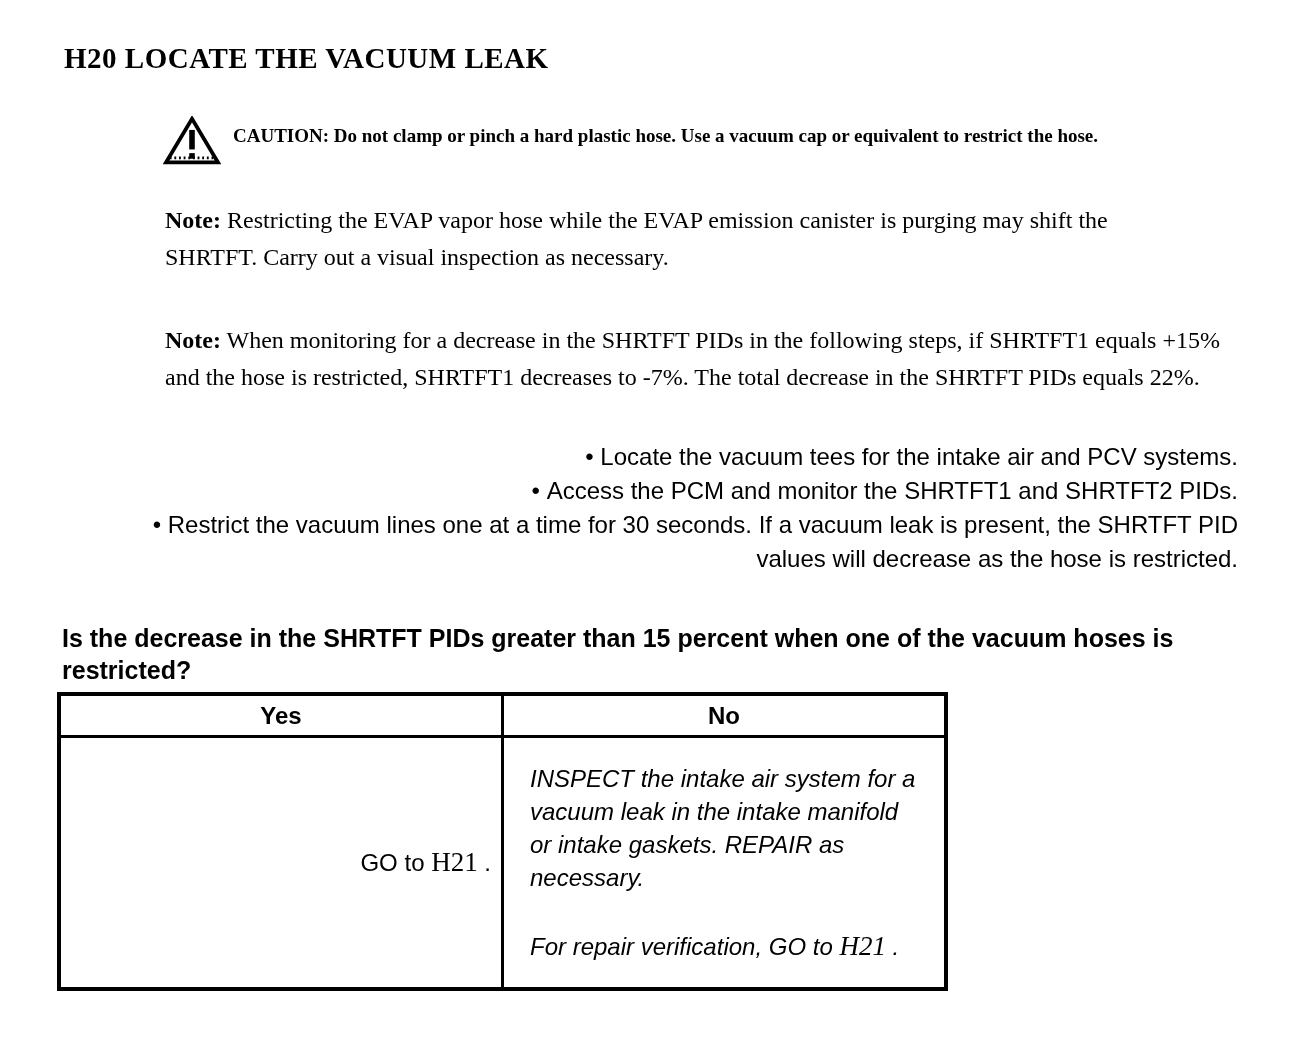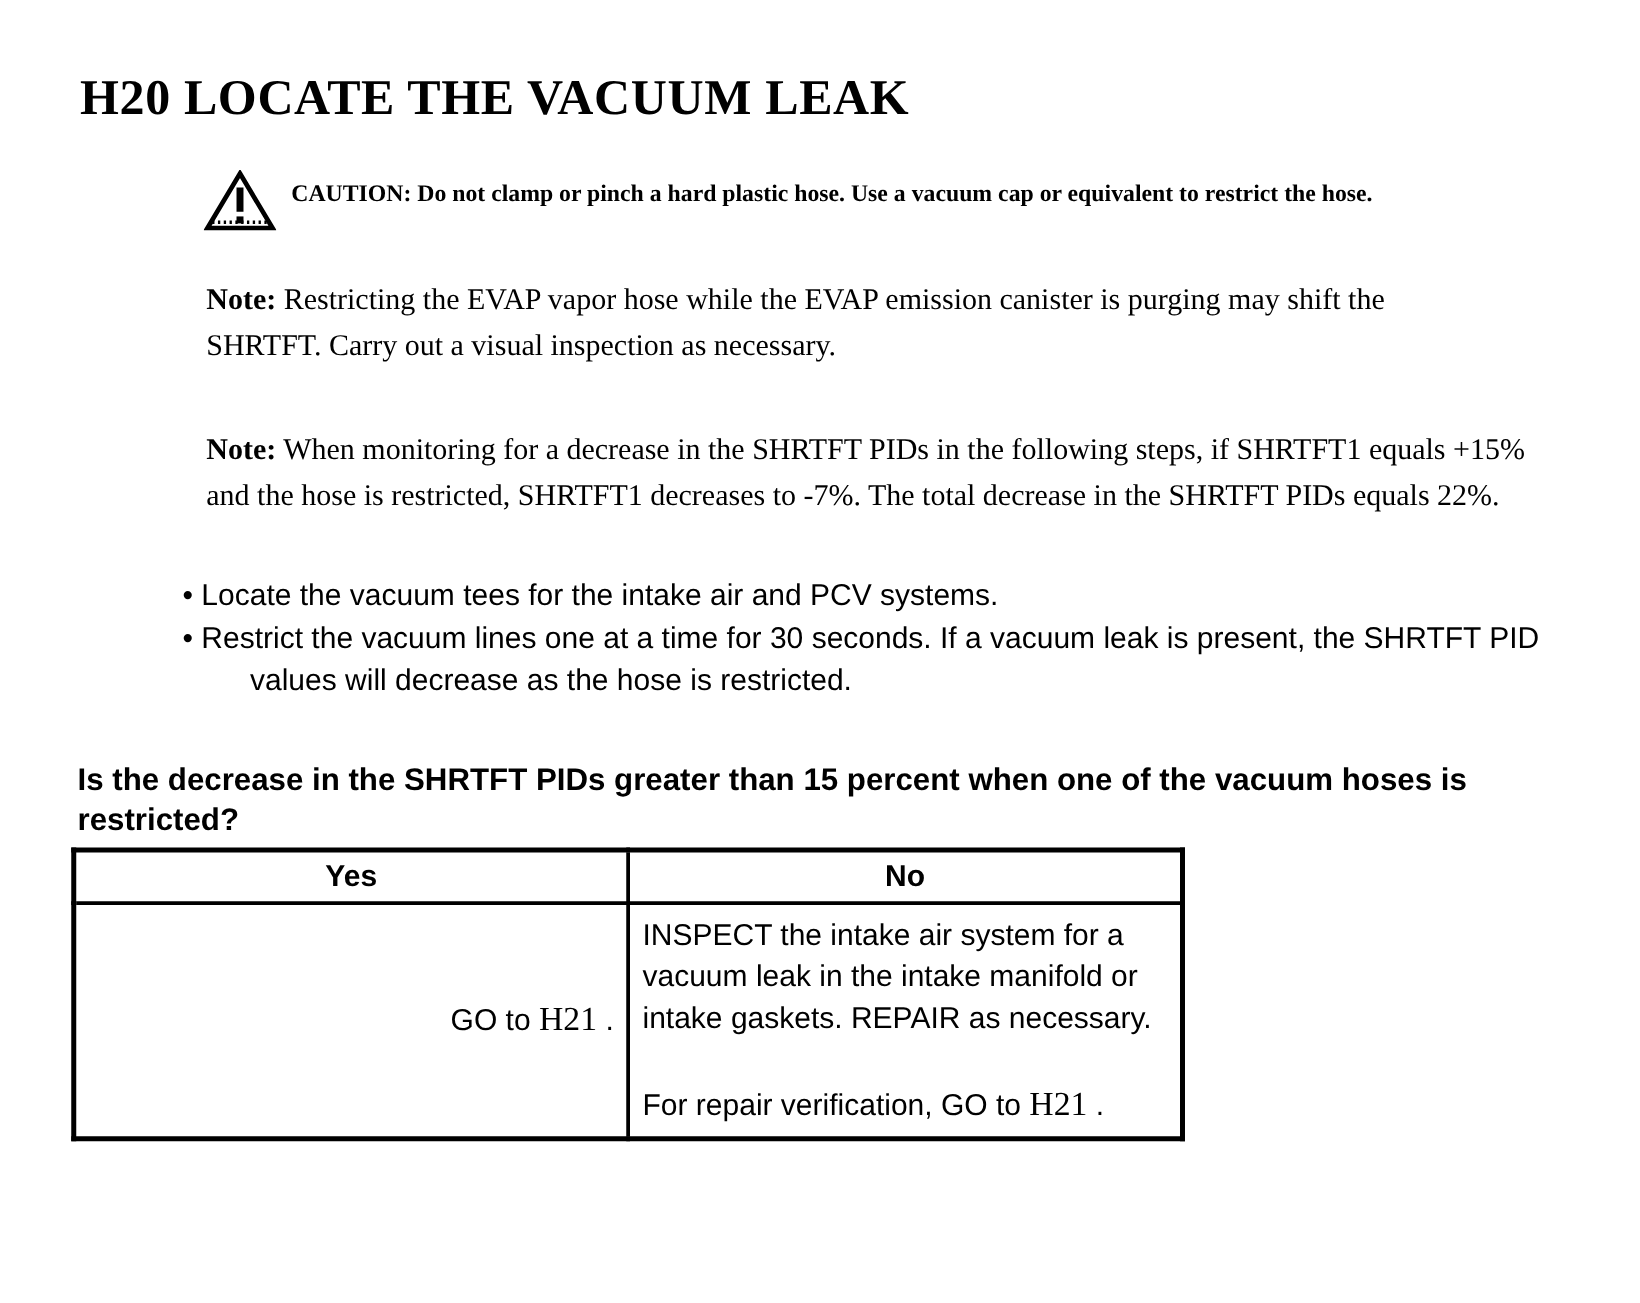--- a/index.html
+++ b/index.html
@@ -8,24 +8,24 @@
     width: 1312px;
     height: 1042px;
     background: #ffffff;
     color: #000000;
     overflow: hidden;
     font-family: "Liberation Sans", sans-serif;
   }
   .page { width: 1312px; height: 1042px; position: relative; }
 
   .title {
-    margin: 56px 40px 0 64px;
+    margin: 36px 40px 0 64px;
     font-family: "Liberation Serif", serif;
     font-weight: bold;
-    font-size: 40px;
+    font-size: 29px;
     line-height: 44px;
     letter-spacing: 0.5px;
   }
 
   .caution {
     margin: 36px 90px 0 163px;
     font-family: "Liberation Serif", serif;
     font-weight: bold;
     font-size: 19px;
     line-height: 40px;
@@ -47,20 +47,21 @@
   .note .note-label { font-weight: bold; }
 
   .bullets {
     margin: 44px 0 0 146px;
     padding: 0;
     list-style: none;
     font-family: "Liberation Sans", sans-serif;
     font-size: 24px;
     line-height: 34px;
     max-width: 1092px;
+    text-align: right;
   }
   .bullets li {
     padding-left: 54px;
     text-indent: -54px;
   }
   .bullets li::before {
     content: "\2022\00a0";
   }
 
   .question {
@@ -89,21 +90,21 @@
     text-align: center;
     padding: 0;
     width: 50%;
   }
   .answer-table td {
     height: 180px;
     padding: 8px 10px;
   }
   td.yes-cell { vertical-align: middle; padding-left: 8px; text-align: right; }
   td.no-cell  { vertical-align: top; }
-  .no-cell p { margin: 0; }
+  .no-cell p { margin: 16px; font-style: italic; }
   .no-cell p + p { margin-top: 36px; }
 
   .serif-link {
     font-family: "Liberation Serif", serif;
     font-size: 27px;
   }
 </style>
 </head>
 <body>
 
@@ -128,20 +129,21 @@
     <span>Restricting the EVAP vapor hose while the EVAP emission canister is purging may shift the SHRTFT. Carry out a visual inspection as necessary.</span>
   </p>
 
   <p class="note second">
     <span class="note-label">Note:</span>
     <span>When monitoring for a decrease in the SHRTFT PIDs in the following steps, if SHRTFT1 equals +15% and the hose is restricted, SHRTFT1 decreases to -7%. The total decrease in the SHRTFT PIDs equals 22%.</span>
   </p>
 
   <ul class="bullets">
     <li>Locate the vacuum tees for the intake air and PCV systems.</li>
+    <li>Access the PCM and monitor the SHRTFT1 and SHRTFT2 PIDs.</li>
     <li>Restrict the vacuum lines one at a time for 30 seconds. If a vacuum leak is present, the SHRTFT PID values will decrease as the hose is restricted.</li>
   </ul>
 
   <p class="question">Is the decrease in the SHRTFT PIDs greater than 15 percent when one of the vacuum hoses is restricted?</p>
 
   <table class="answer-table">
     <thead>
       <tr>
         <th>Yes</th>
         <th>No</th>

